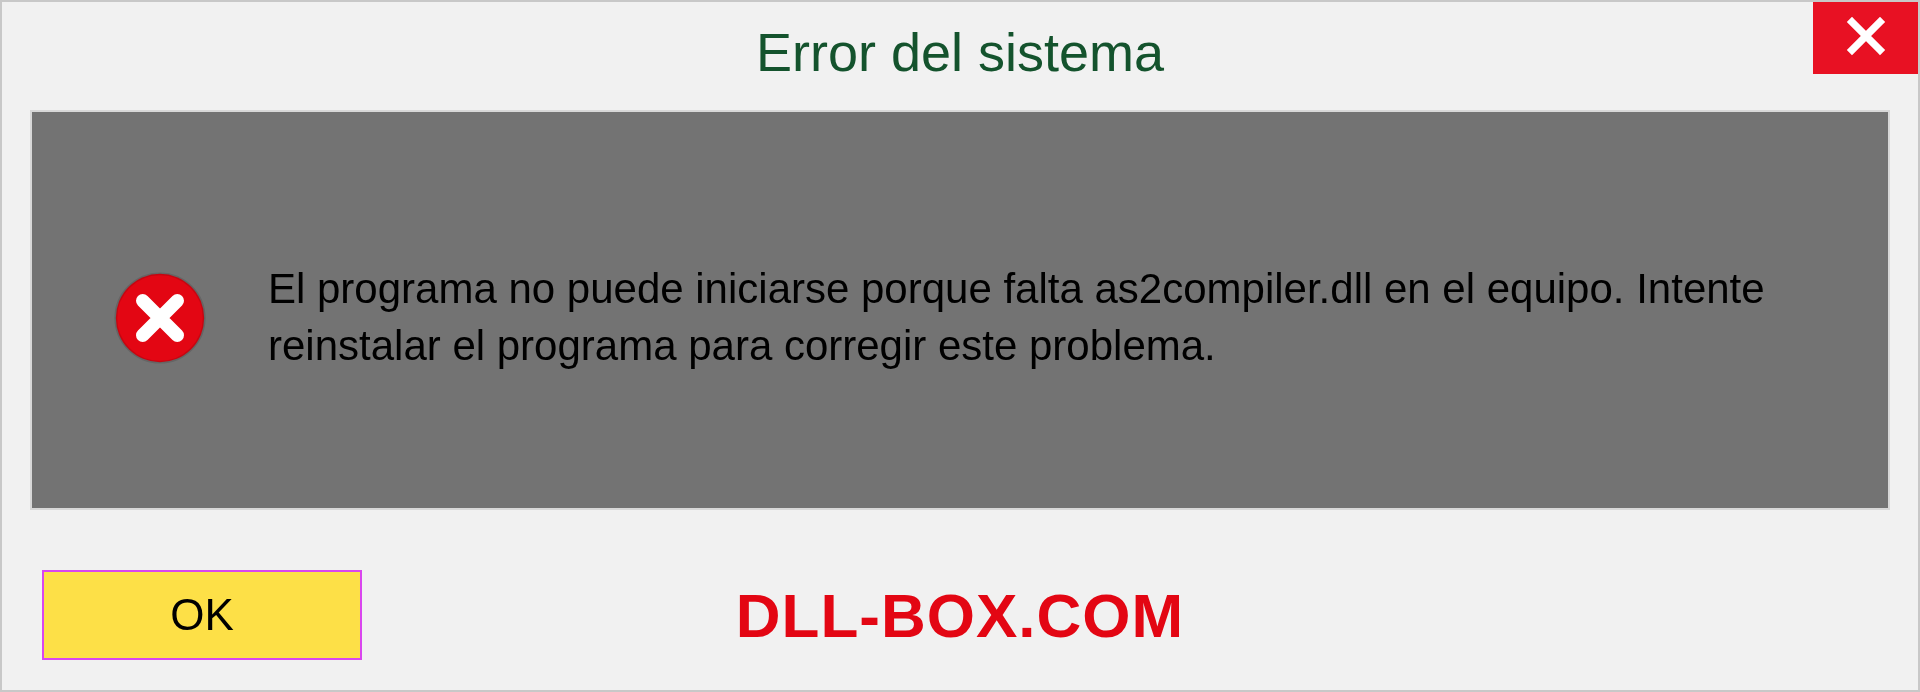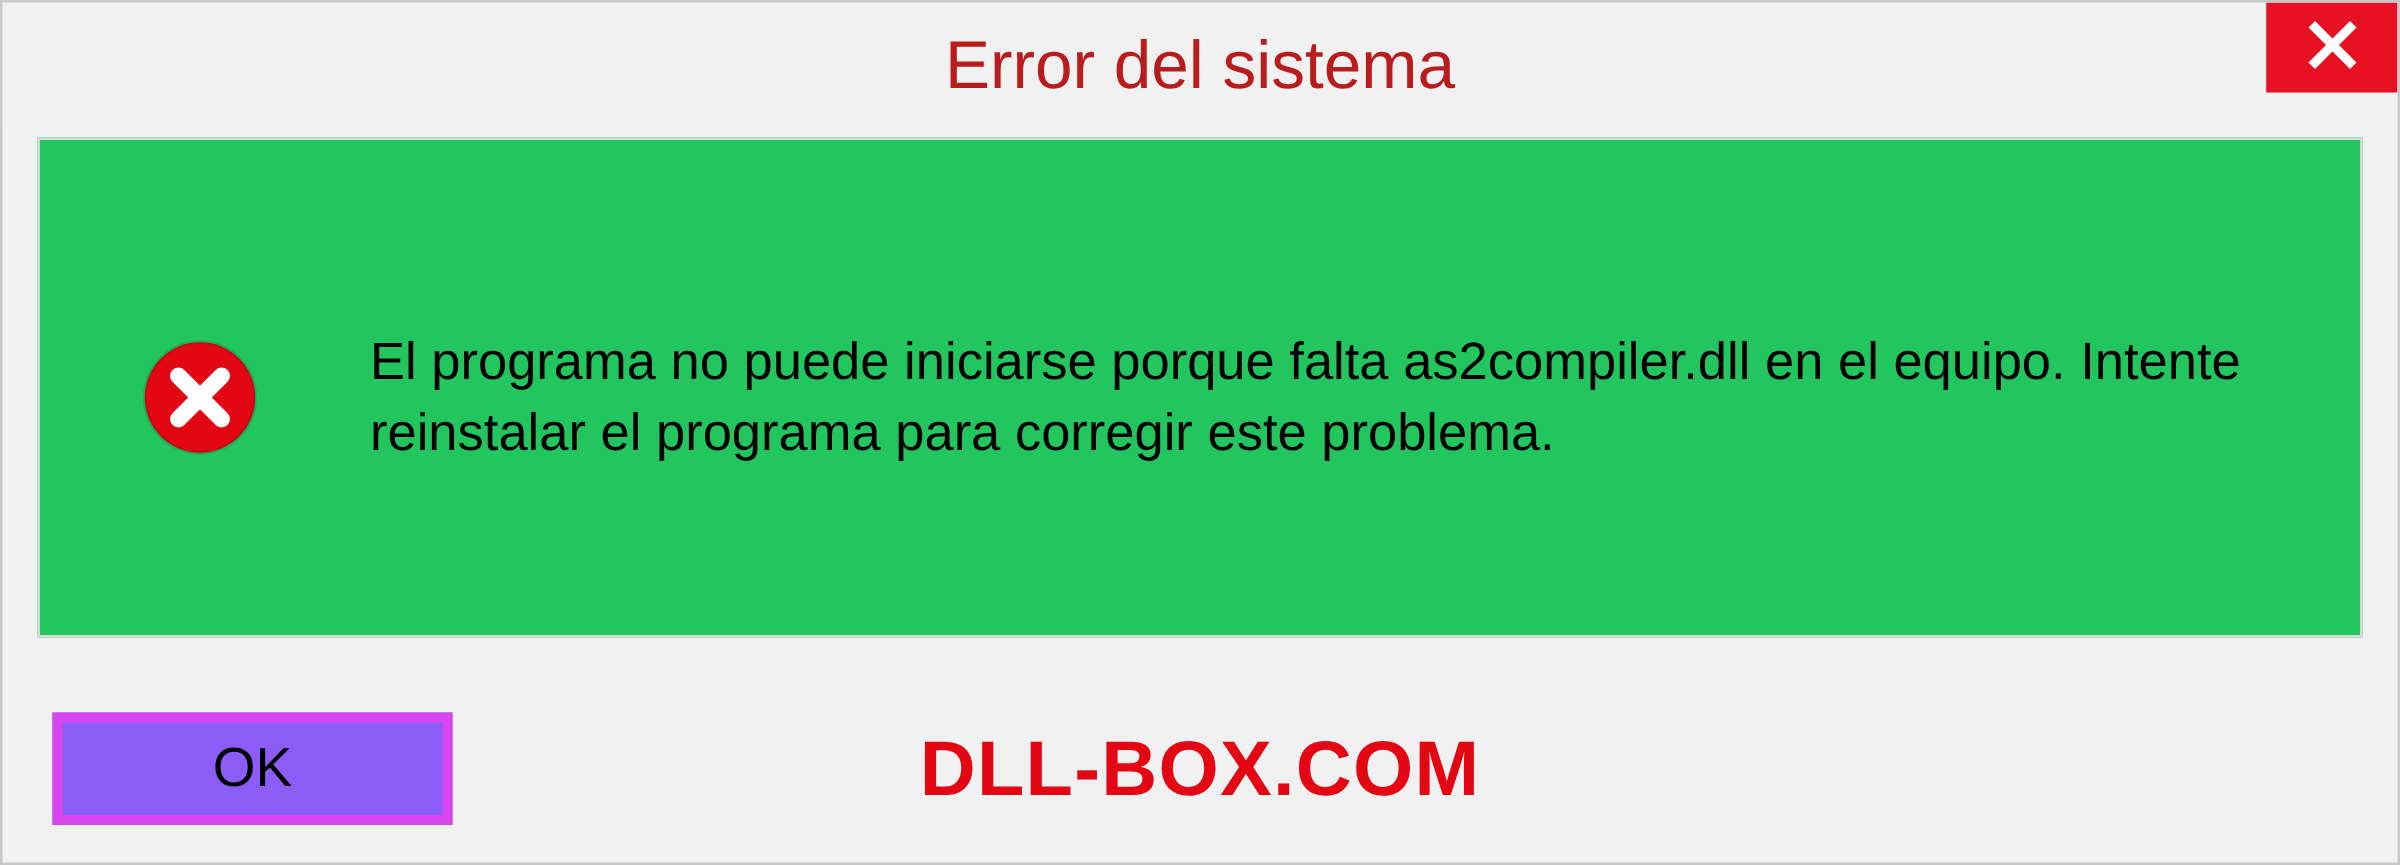--- a/index.html
+++ b/index.html
@@ -18,48 +18,47 @@
     .titlebar {
       height: 100px;
       display: flex;
       align-items: center;
       justify-content: center;
       position: relative;
       background: #f1f1f1;
     }
     .titlebar-title {
       font-size: 54px;
-      color: #b91c1c;
+      color: #14532d;
       font-weight: 400;
     }
     .close-button {
       position: absolute;
       right: 0;
       top: 0;
       width: 105px;
       height: 72px;
       background: #e81123;
       display: flex;
       align-items: center;
       justify-content: center;
       cursor: pointer;
     }
     .close-button svg {
       width: 42px;
       height: 42px;
     }
     .content-panel {
       margin: 8px 28px 0 28px;
-      background: #22c55e;
+      background: #737373;
       border: 2px solid #d8d8d8;
       height: 400px;
       display: flex;
       align-items: center;
       padding: 16px 50px 0 80px;
-      gap: 28px;
     }
     .error-icon {
       flex-shrink: 0;
       width: 96px;
       height: 96px;
       margin-right: 60px;
     }
     .error-icon svg {
       width: 96px;
       height: 96px;
@@ -87,22 +86,22 @@
       transform: translateX(-50%);
       font-size: 62px;
       font-weight: 800;
       color: #e30613;
       letter-spacing: 1px;
       font-family: Arial, sans-serif;
     }
     .ok-button {
       width: 320px;
       height: 90px;
-      background: #8b5cf6;
-      border: 8px solid #d946ef;
+      background: #fde047;
+      border: 2px solid #d946ef;
       font-size: 44px;
       color: #000;
       display: flex;
       align-items: center;
       justify-content: center;
       cursor: pointer;
       font-family: inherit;
     }
   </style>
 </head>

